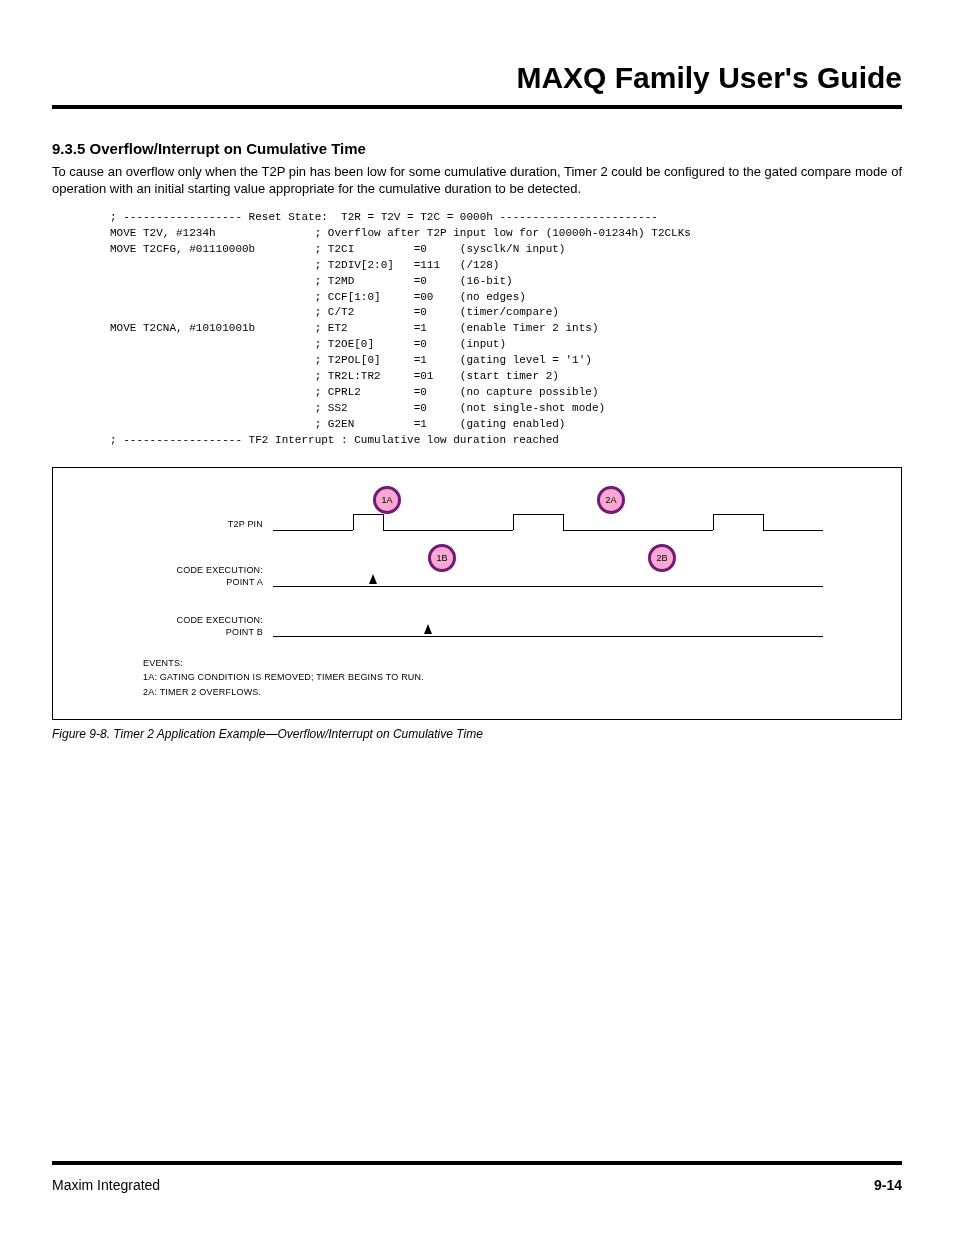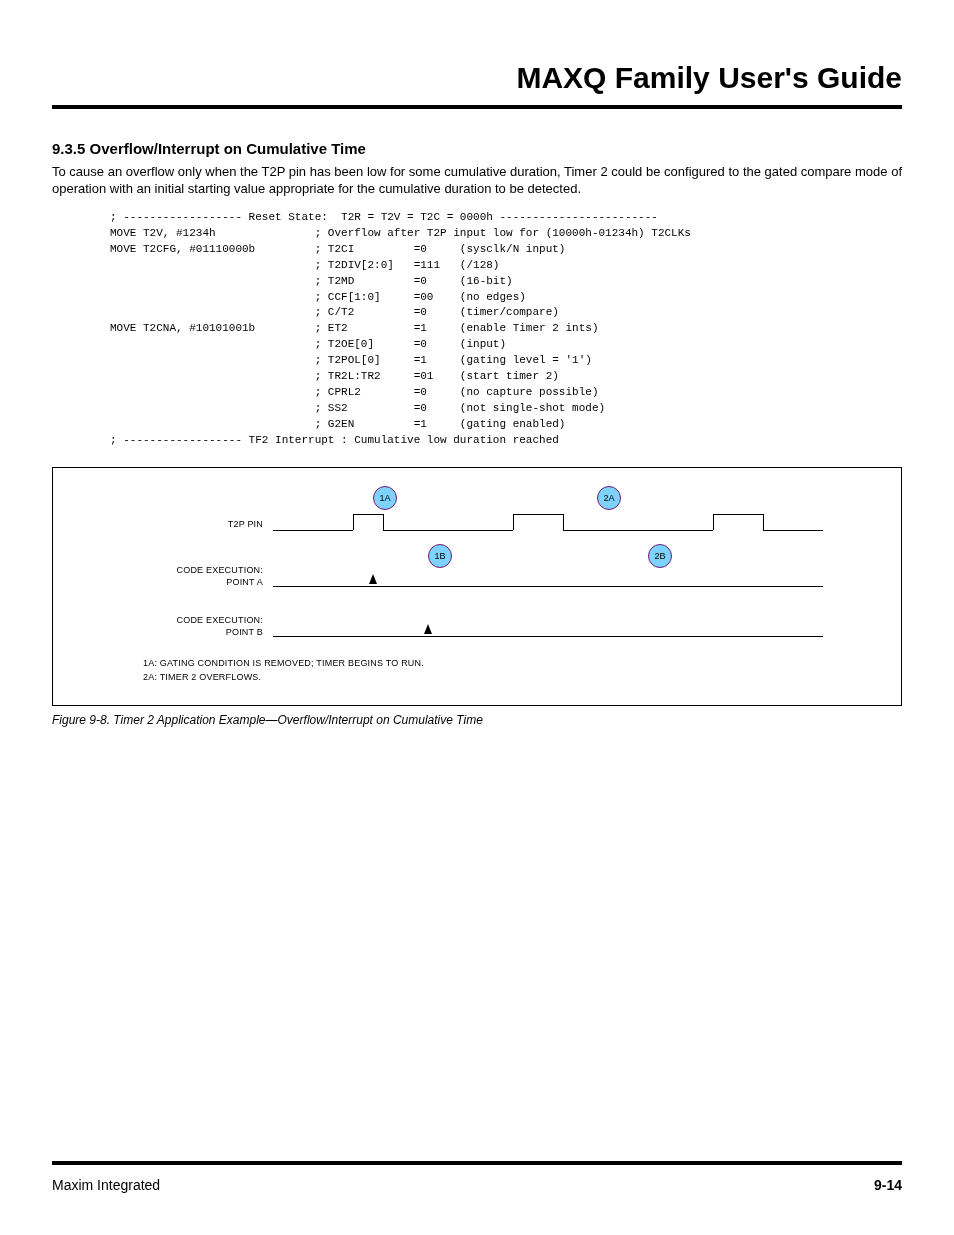--- a/index.html
+++ b/index.html
@@ -15,23 +15,23 @@
            line-height:1.45;white-space:pre;margin:0 0 18px 0;padding-left:58px;}
   .figure{border:1px solid #000;padding:18px 90px 20px 90px;margin:0 0 6px 0;}
   .diagram{position:relative;height:170px;}
   .signal-label{position:absolute;font-size:9px;text-align:right;width:120px;
                 letter-spacing:0.2px;}
   .baseline{position:absolute;background:#000;height:1px;}
   .edge{position:absolute;background:#000;width:1px;height:16px;}
   .plateau{position:absolute;background:#000;height:1px;}
   .arrow{position:absolute;width:0;height:0;border-left:4px solid transparent;
          border-right:4px solid transparent;border-bottom:10px solid #000;}
-  .circle{position:absolute;border:1px solid #701a75;border-radius:50%;
+  .circle{position:absolute;border:3px solid #701a75;border-radius:50%;
           width:22px;height:22px;text-align:center;font-size:9px;line-height:22px;
-          background:#7dd3fc;}
+          background:#f9a8d4;}
   .events{font-size:9px;line-height:1.6;margin-top:0;letter-spacing:0.2px;}
   .fig-caption{font-style:italic;font-size:12px;margin:2px 0 0 0;}
   .ftr-rule{position:absolute;left:52px;right:52px;bottom:64px;border:none;
             border-top:4px solid #000;}
   .ftr{position:absolute;left:52px;right:52px;bottom:40px;font-size:14px;
        display:flex;justify-content:space-between;}
   .ftr .pg{font-weight:bold;}
 </style>
 </head>
 <body>
@@ -94,20 +94,21 @@
     <div class="circle" style="top:58px;left:505px;">2B</div>
 
     <div class="signal-label" style="top:128px;left:0;white-space:pre;">CODE EXECUTION:
 POINT B</div>
     <div class="baseline" style="top:150px;left:130px;width:550px;"></div>
     <div class="arrow" style="top:138px;left:281px;"></div>
 
   </div>
 
   <div class="events">
+    <div>EVENTS:</div>
     <div>1A: GATING CONDITION IS REMOVED; TIMER BEGINS TO RUN.</div>
     <div>2A: TIMER 2 OVERFLOWS.</div>
   </div>
 </div>
 <div class="fig-caption">Figure 9-8. Timer 2 Application Example—Overflow/Interrupt on Cumulative Time</div>
 
 <hr class="ftr-rule">
 <div class="ftr">
   <span>Maxim Integrated</span>
   <span class="pg">9-14</span>

